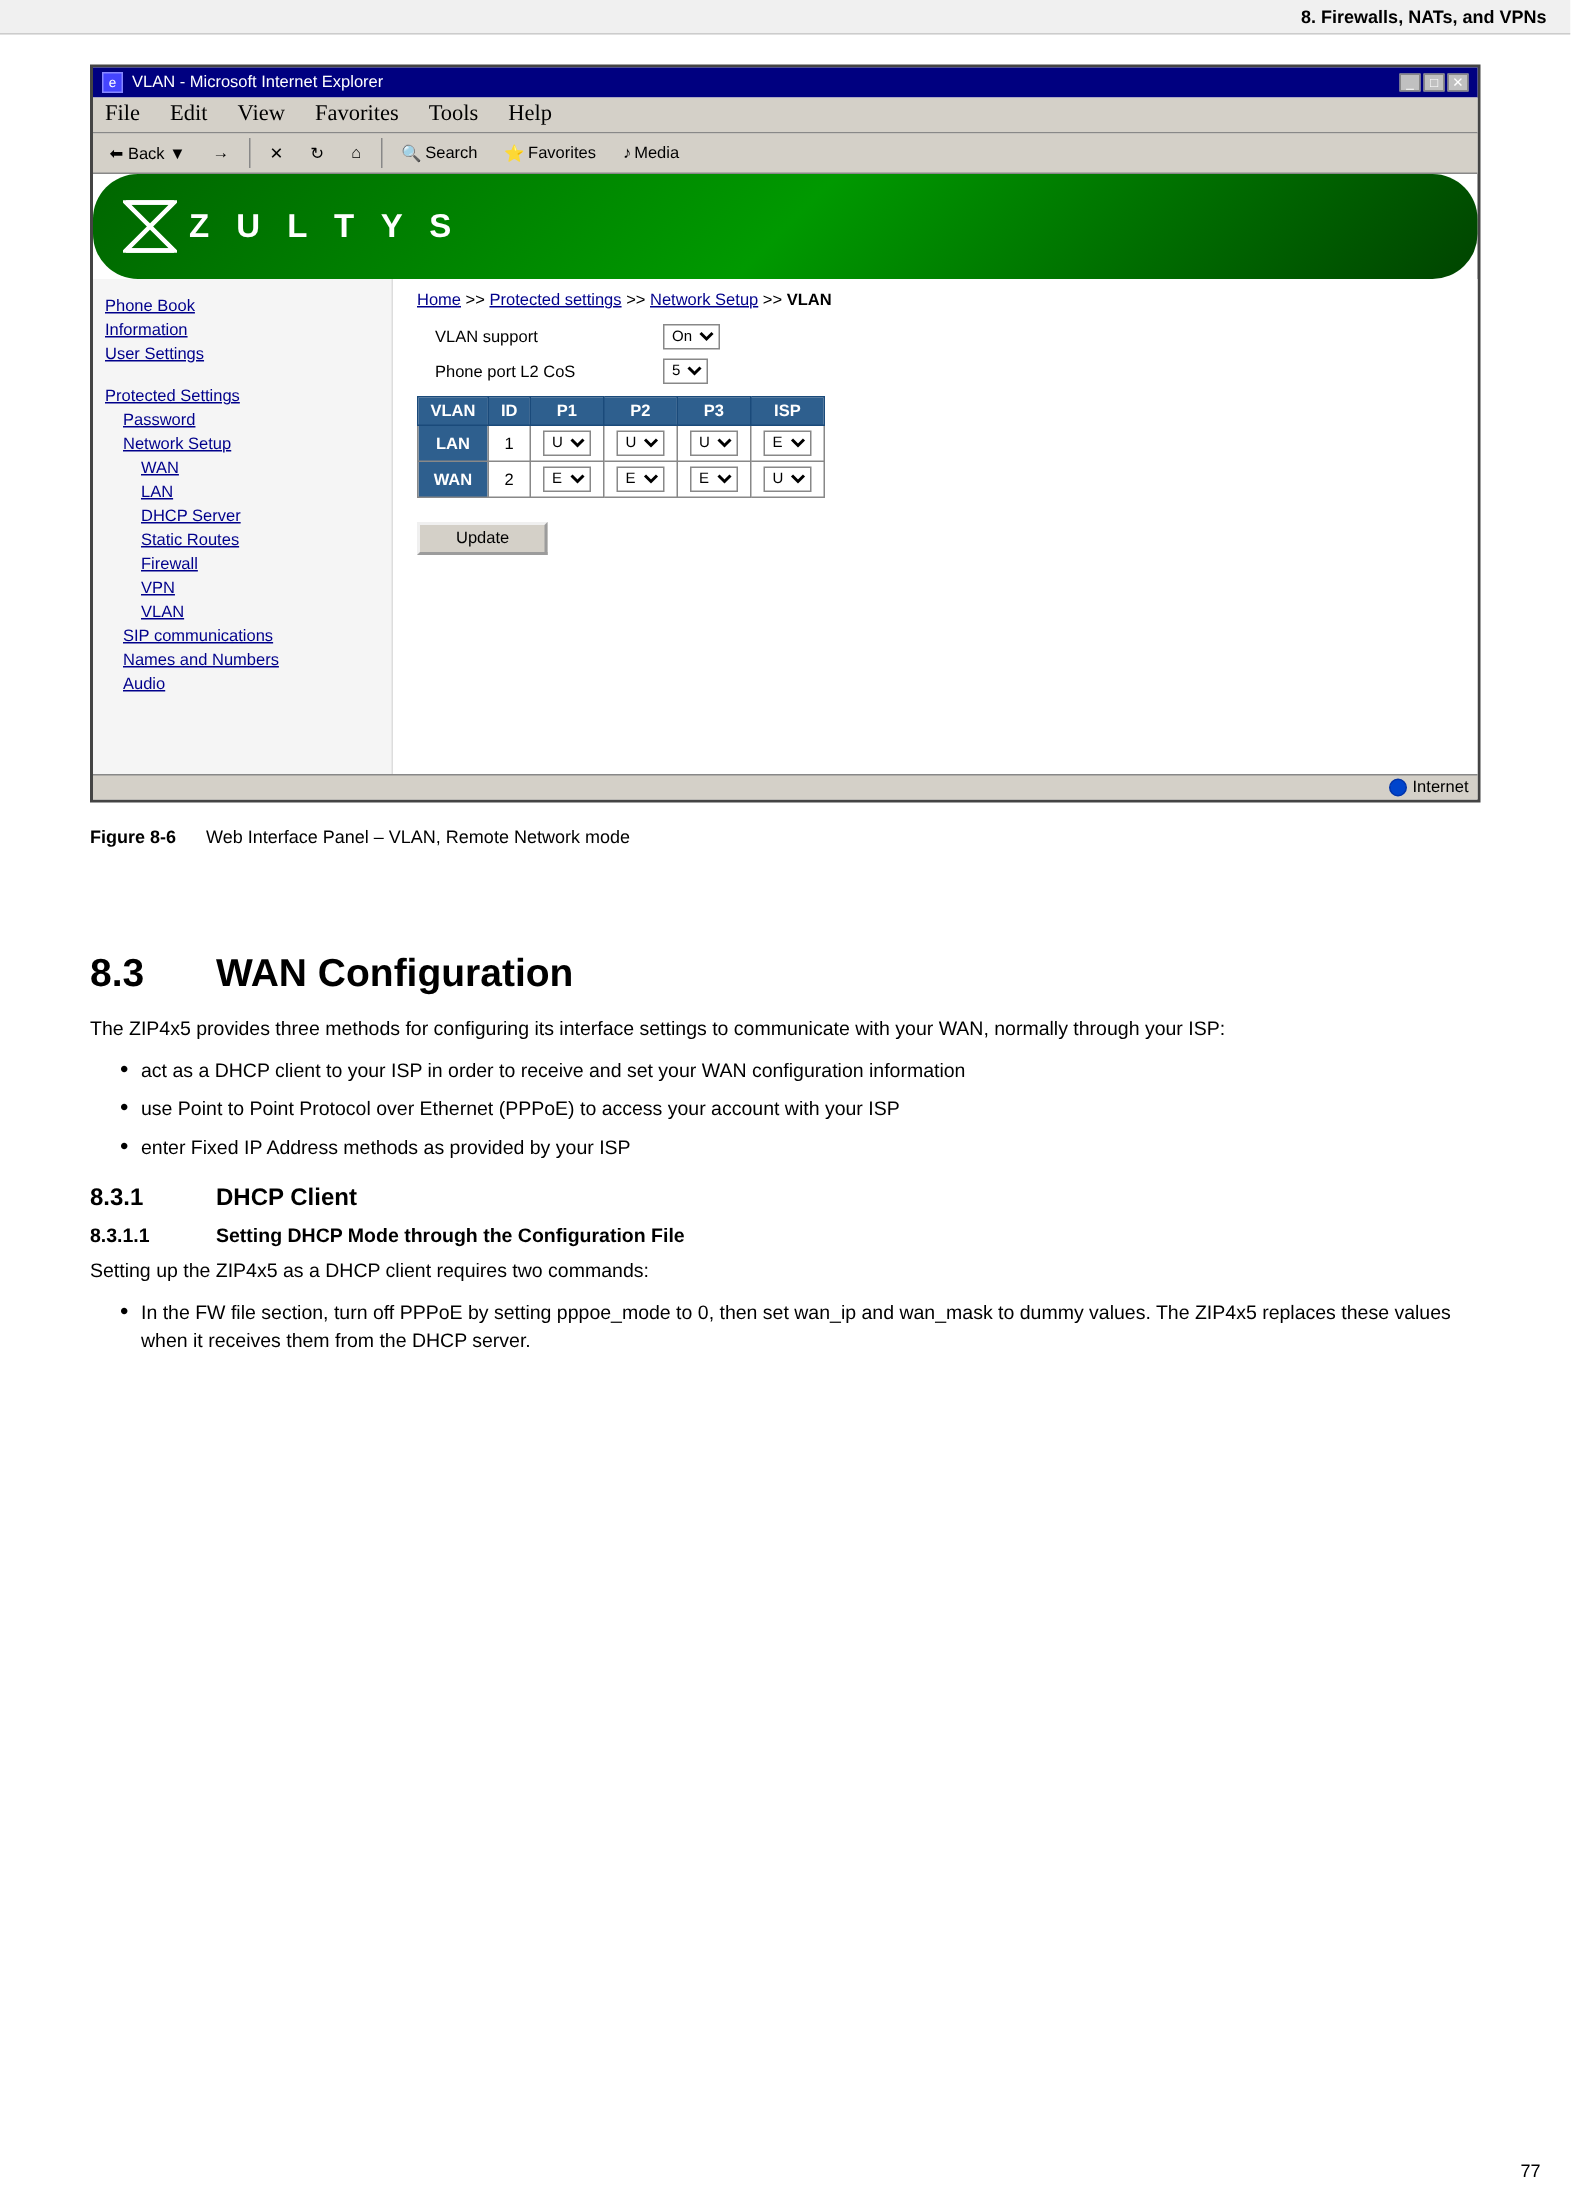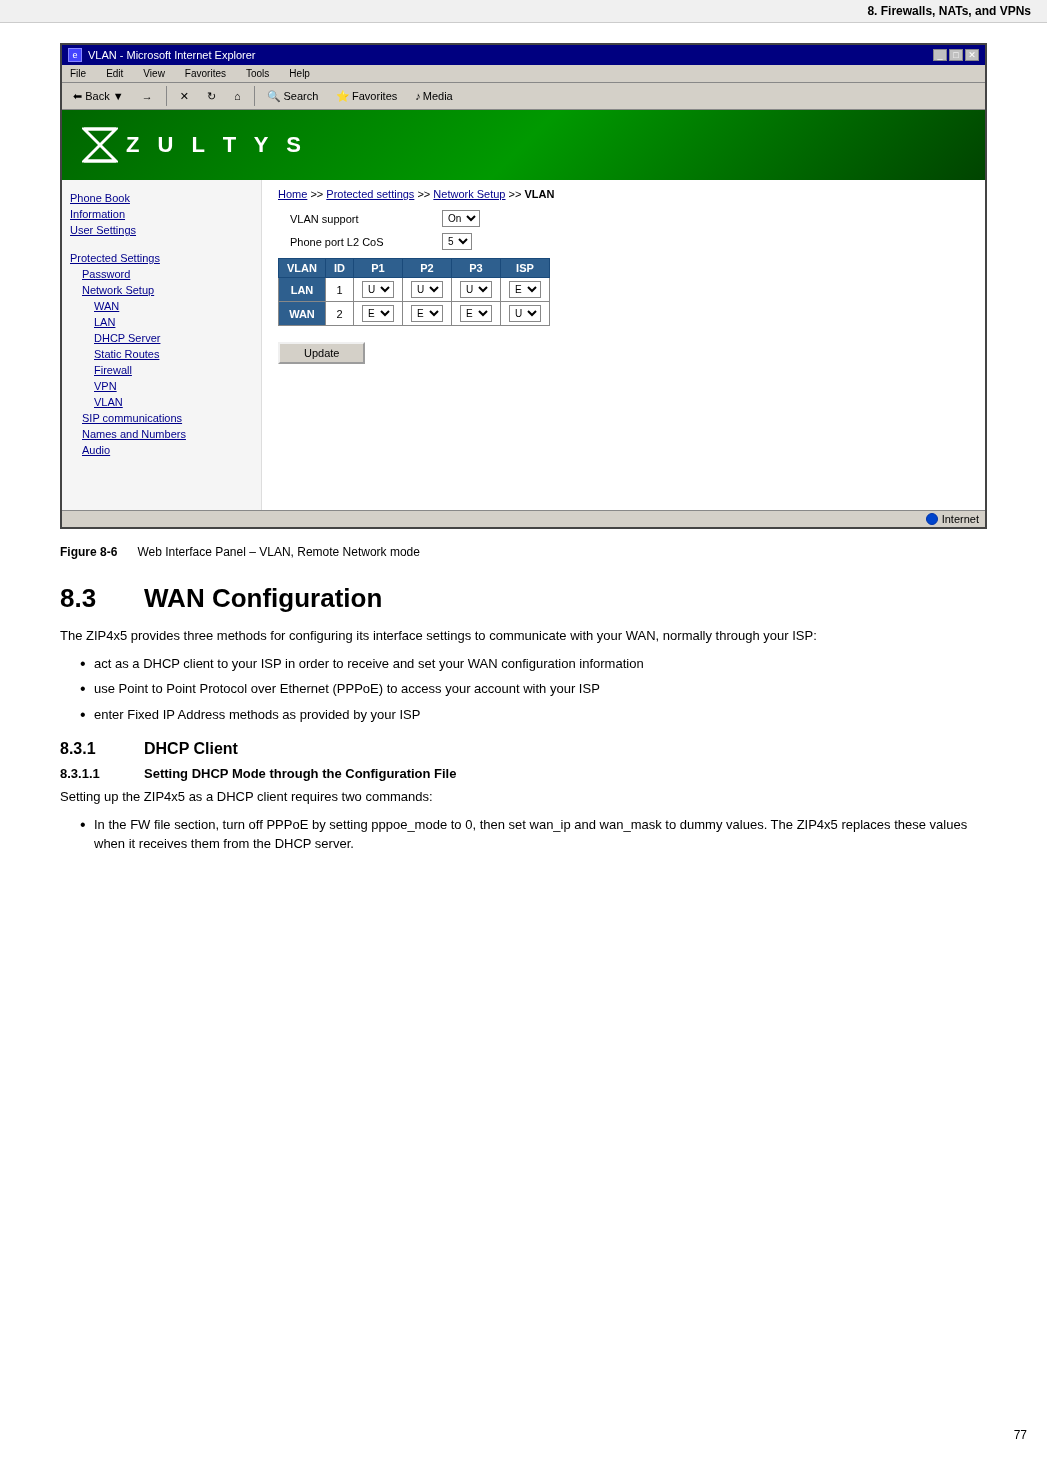--- a/index.html
+++ b/index.html
@@ -77,23 +77,24 @@
       align-items: center;
       justify-content: center;
       cursor: pointer;
     }
 
     
     .browser-menubar {
       background: #d4d0c8;
       border-bottom: 1px solid #888;
       padding: 2px 4px;
-      font-size: 10px;
+      font-size: 15px;
       display: flex;
       gap: 12px;
+      font-family: Liberation Serif, serif;
     }
 
     .menu-item {
       cursor: pointer;
       padding: 1px 4px;
     }
 
     
     .browser-toolbar {
       background: #d4d0c8;
@@ -170,20 +171,21 @@
     }
 
     .zultys-header {
       background: linear-gradient(135deg, #006600 0%, #009900 50%, #004400 100%);
       height: 70px;
       display: flex;
       align-items: center;
       padding: 10px 20px;
       position: relative;
       overflow: hidden;
+      border-radius: 30px;
     }
 
     .zultys-logo {
       display: flex;
       align-items: center;
       gap: 8px;
     }
 
     .zultys-logo-text {
       color: #fff;
@@ -331,20 +333,21 @@
       align-items: baseline;
       gap: 24px;
       margin-bottom: 12px;
       border-bottom: none;
     }
 
     .section-num {
       font-size: 26px;
       font-weight: bold;
       min-width: 60px;
+      margin-top: 44px;
     }
 
     .section-title {
       font-size: 26px;
       font-weight: bold;
     }
 
     .section-body {
       margin-left: 0;
       margin-bottom: 16px;
@@ -408,21 +411,21 @@
       content: "•";
       position: absolute;
       left: 0;
       font-size: 16px;
       line-height: 1.2;
     }
 
     
     .page-footer {
       position: absolute;
-      bottom: 28px;
+      bottom: 16px;
       right: 20px;
       font-size: 12px;
     }
 
     .globe-icon {
       display: inline-block;
       width: 12px;
       height: 12px;
       background: #0044cc;
       border-radius: 50%;

